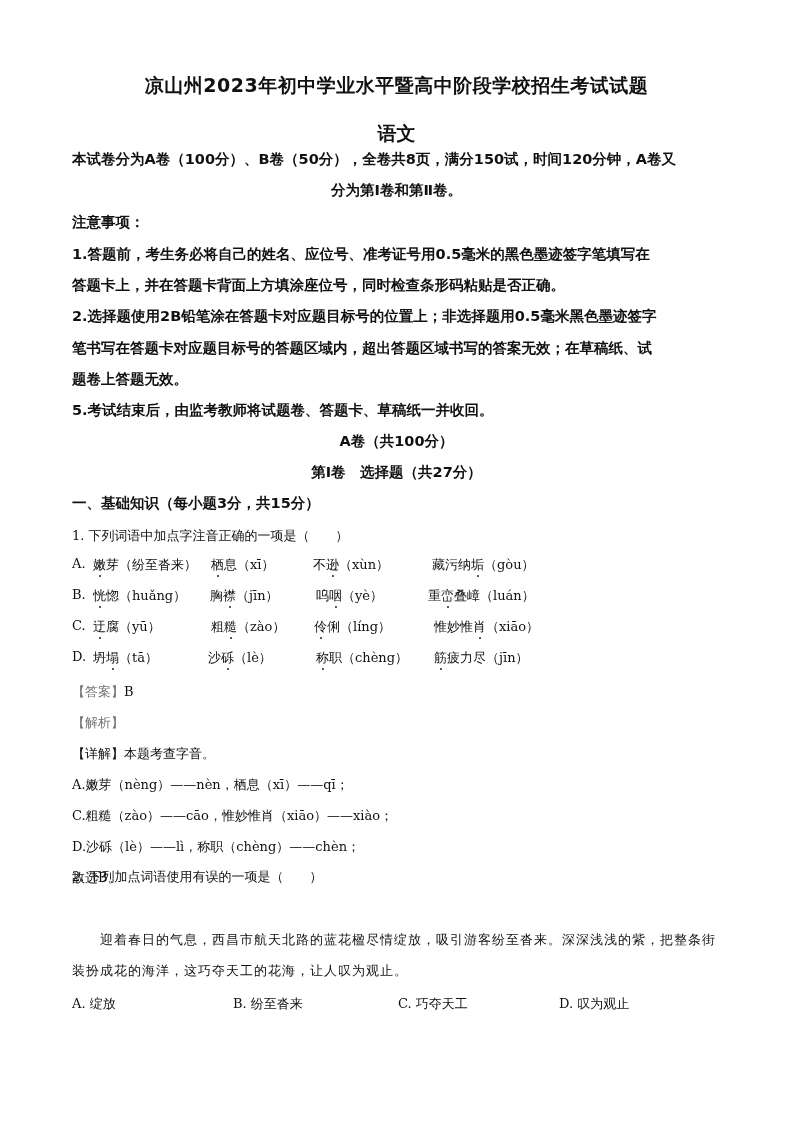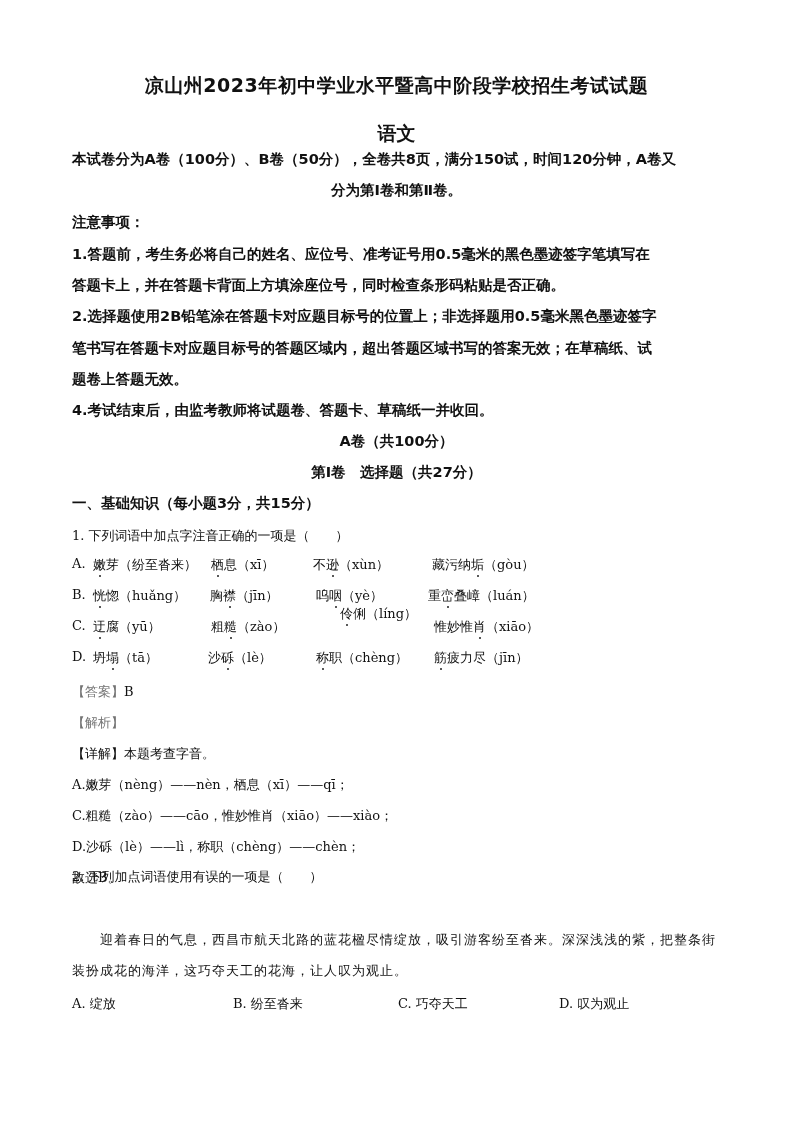--- a/index.html
+++ b/index.html
@@ -30,21 +30,21 @@
 
   <div class="abs bold" style="top:150px; left:72px;">本试卷分为A卷（100分）、B卷（50分），全卷共8页，满分150试，时间120分钟，A卷又</div>
   <div class="abs bold center" style="top:181px;">分为第Ⅰ卷和第Ⅱ卷。</div>
 
   <div class="abs bold" style="top:213px; left:72px;">注意事项：</div>
   <div class="abs bold" style="top:245px; left:72px;">1.答题前，考生务必将自己的姓名、应位号、准考证号用0.5毫米的黑色墨迹签字笔填写在</div>
   <div class="abs bold" style="top:276px; left:72px;">答题卡上，并在答题卡背面上方填涂座位号，同时检查条形码粘贴是否正确。</div>
   <div class="abs bold" style="top:307px; left:72px;">2.选择题使用2B铅笔涂在答题卡对应题目标号的位置上；非选择题用0.5毫米黑色墨迹签字</div>
   <div class="abs bold" style="top:339px; left:72px;">笔书写在答题卡对应题目标号的答题区域内，超出答题区域书写的答案无效；在草稿纸、试</div>
   <div class="abs bold" style="top:370px; left:72px;">题卷上答题无效。</div>
-  <div class="abs bold" style="top:401px; left:72px;">4.考试结束后，由监考教师将试题卷、答题卡、草稿纸一并收回。</div>
+  <div class="abs bold" style="top:401px; left:72px;">5.考试结束后，由监考教师将试题卷、答题卡、草稿纸一并收回。</div>
 
   <div class="abs bold center" style="top:432px;">A卷（共100分）</div>
   <div class="abs bold center" style="top:463px;">第Ⅰ卷　选择题（共27分）</div>
   <div class="abs bold" style="top:494px; left:72px;">一、基础知识（每小题3分，共15分）</div>
 
   <div class="abs norm" style="top:527px; left:72px;">1. 下列词语中加点字注音正确的一项是（　　）</div>
 
   <div>
 
     <div class="opt" style="top:556px; left:72px;">A.</div>
@@ -55,21 +55,21 @@
 
     <div class="opt" style="top:587px; left:72px;">B.</div>
     <div class="opt" style="top:587px; left:93px;"><span></span><span class="dot">恍</span><span>惚（huǎng）</span></div>
     <div class="opt" style="top:587px; left:210px;"><span>胸</span><span class="dot">襟</span><span>（jīn）</span></div>
     <div class="opt" style="top:587px; left:316px;"><span>呜</span><span class="dot">咽</span><span>（yè）</span></div>
     <div class="opt" style="top:587px; left:428px;"><span>重</span><span class="dot">峦</span><span>叠嶂（luán）</span></div>
 
     <div class="opt" style="top:618px; left:72px;">C.</div>
     <div class="opt" style="top:618px; left:93px;"><span></span><span class="dot">迂</span><span>腐（yū）</span></div>
     <div class="opt" style="top:618px; left:211px;"><span>粗</span><span class="dot">糙</span><span>（zào）</span></div>
-    <div class="opt" style="top:605px; left:314px;margin-left:26px;"><span></span><span class="dot">伶</span><span>俐（líng）</span></div>
+    <div class="opt" style="top:618px; left:314px;"><span></span><span class="dot">伶</span><span>俐（líng）</span></div>
     <div class="opt" style="top:618px; left:434px;"><span>惟妙惟</span><span class="dot">肖</span><span>（xiāo）</span></div>
 
     <div class="opt" style="top:649px; left:72px;">D.</div>
     <div class="opt" style="top:649px; left:93px;"><span>坍</span><span class="dot">塌</span><span>（tā）</span></div>
     <div class="opt" style="top:649px; left:208px;"><span>沙</span><span class="dot">砾</span><span>（lè）</span></div>
     <div class="opt" style="top:649px; left:316px;"><span></span><span class="dot">称</span><span>职（chèng）</span></div>
     <div class="opt" style="top:649px; left:434px;"><span></span><span class="dot">筋</span><span>疲力尽（jīn）</span></div>
   </div>
 
   <div class="abs norm" style="top:683px; left:72px;">

